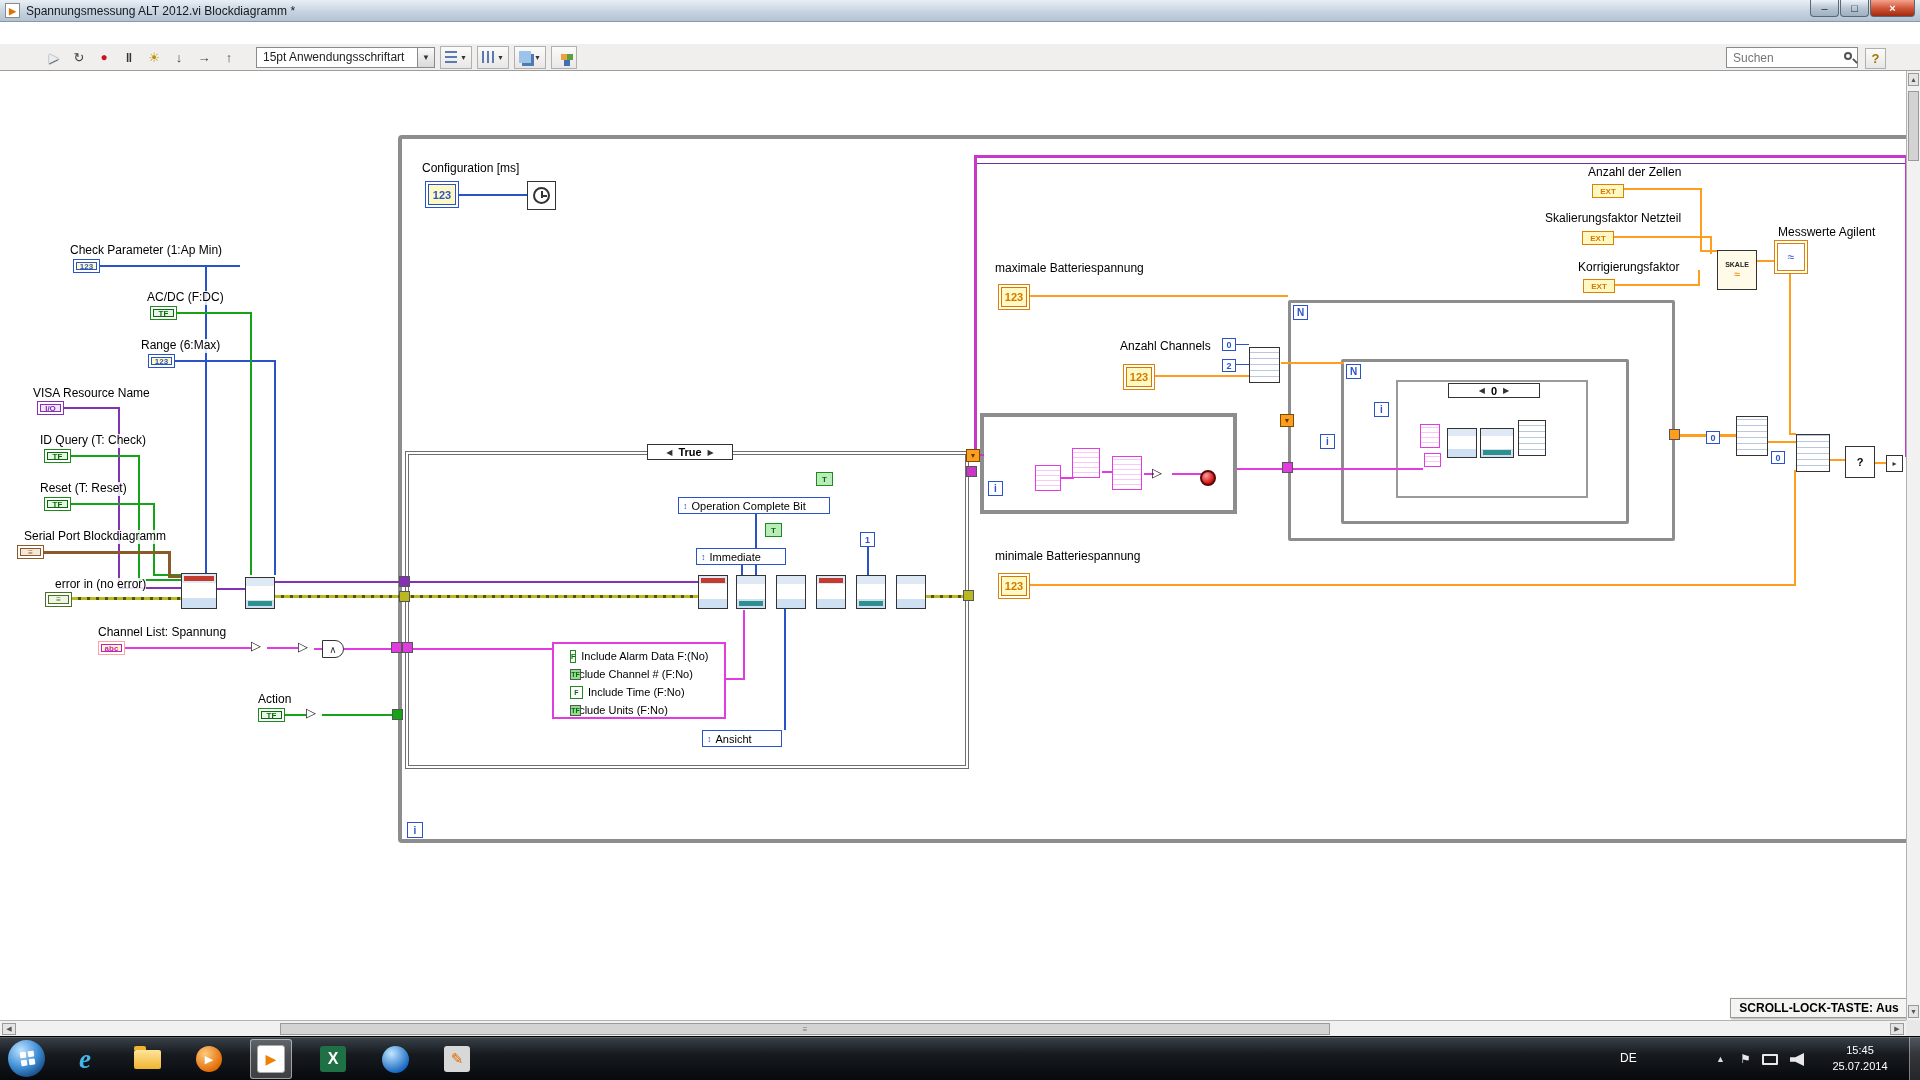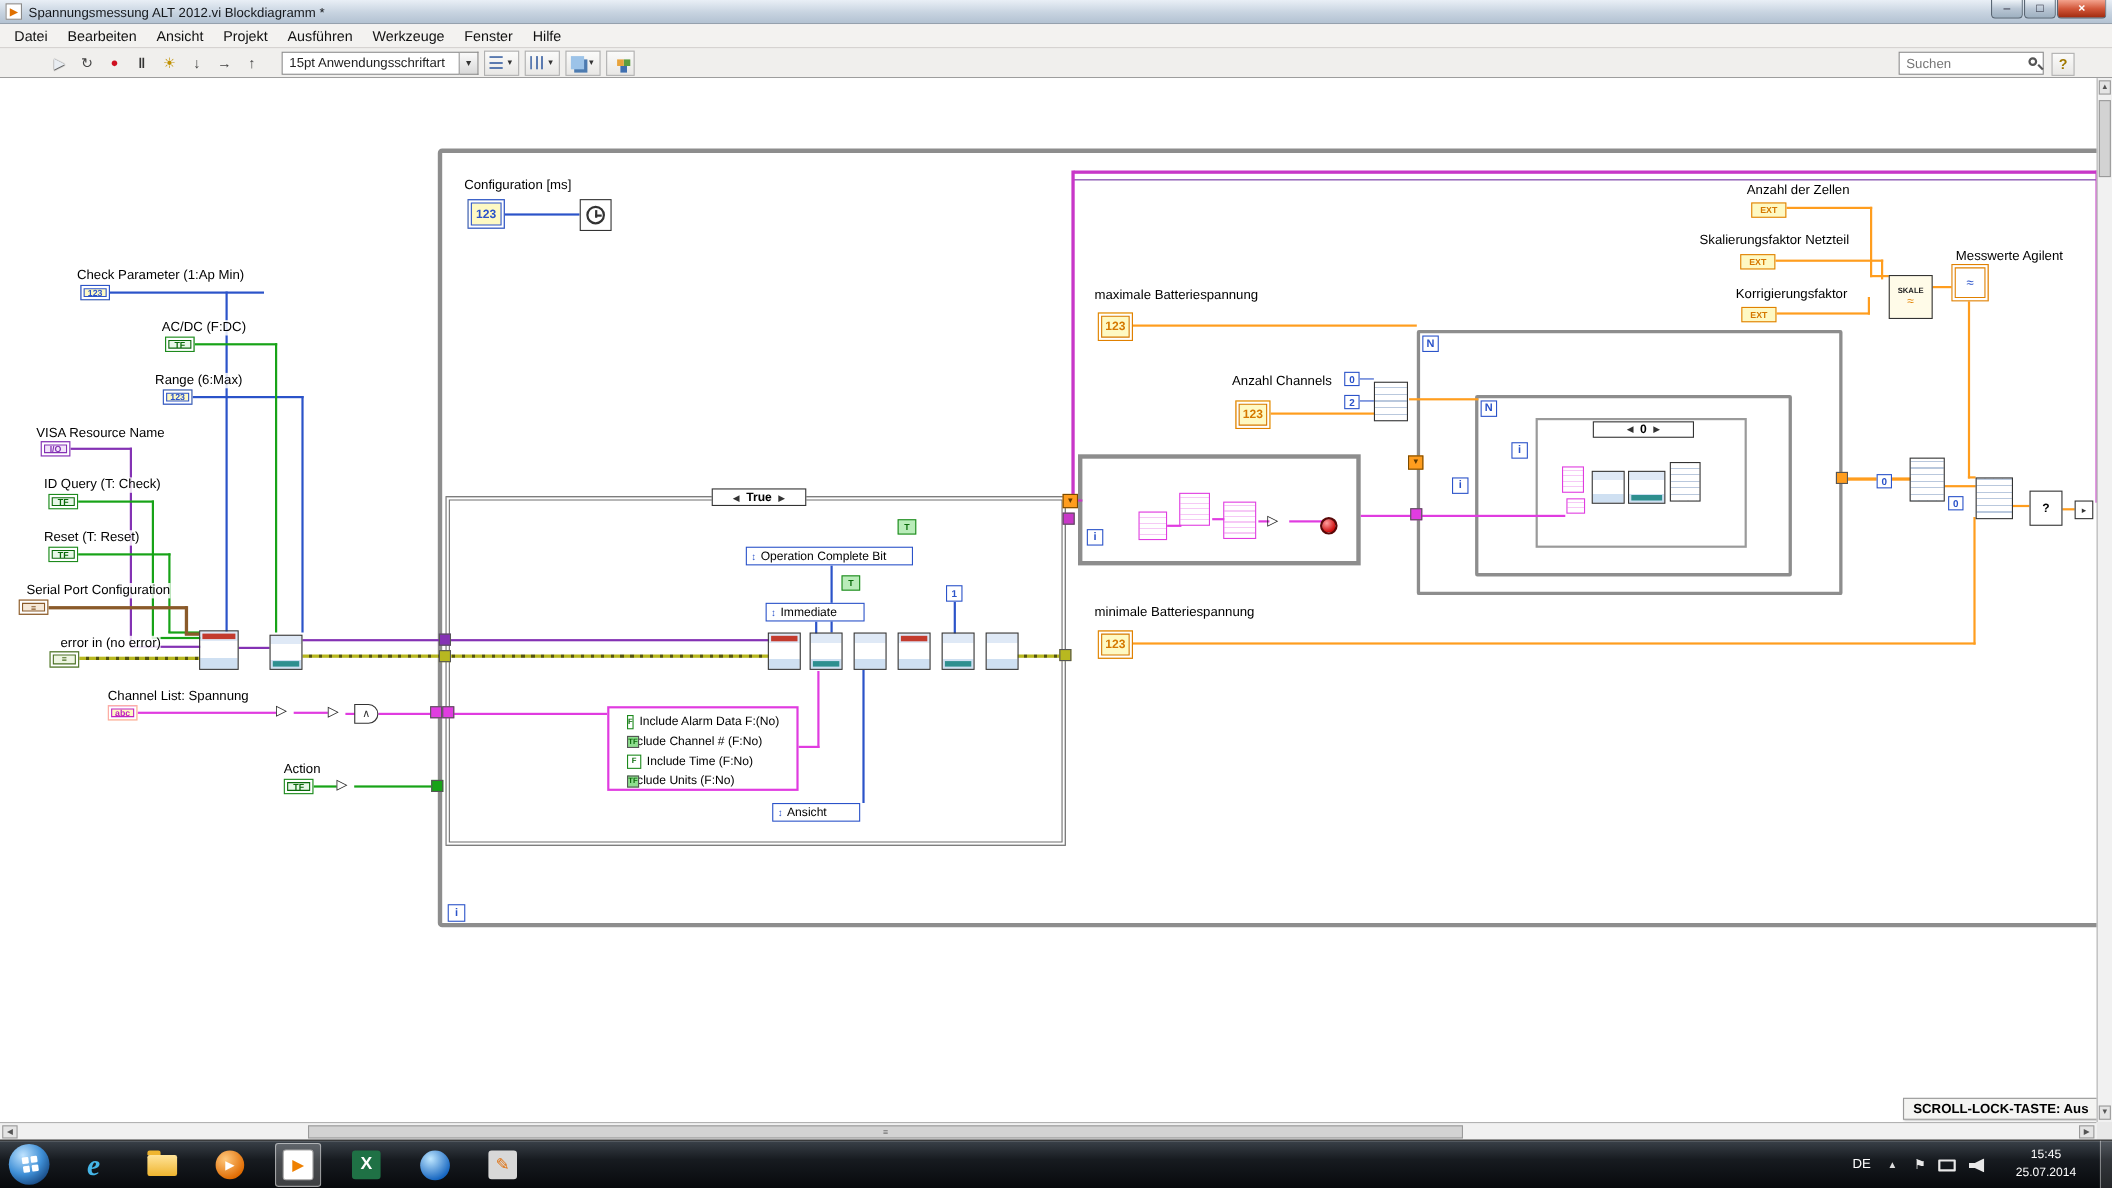--- a/index.html
+++ b/index.html
@@ -107,21 +107,21 @@
 .tbi{position:absolute;top:2px;width:42px;height:40px;display:flex;align-items:center;justify-content:center;border-radius:3px}
 .tbi.active{background:rgba(255,255,255,.22);box-shadow:inset 0 0 0 1px rgba(255,255,255,.5)}
 .icoIE{font:bold italic 27px "Liberation Serif",serif;color:#45b6e8}
 .icoFolder{width:27px;height:19px;background:linear-gradient(#ffe49a,#efb52f);border-radius:2px;position:relative}
 .icoFolder::before{content:"";position:absolute;left:0;top:-4px;width:12px;height:4px;background:#efb52f;border-radius:2px 2px 0 0}
 .icoMedia{width:26px;height:26px;border-radius:50%;background:radial-gradient(circle at 35% 30%,#ffc97e,#e06a00 75%);display:flex;align-items:center;justify-content:center;color:#fff;font-size:11px}
 .icoLV{width:28px;height:28px;background:#fff;border:1px solid #aaa;border-radius:3px;display:flex;align-items:center;justify-content:center;color:#ef8000;font-size:14px}
 .icoXL{width:26px;height:26px;background:#1f7145;border-radius:3px;display:flex;align-items:center;justify-content:center;color:#fff;font:bold 16px "Liberation Sans",sans-serif}
 .icoSphere{width:27px;height:27px;border-radius:50%;background:radial-gradient(circle at 35% 28%,#bfe7ff,#1565c0 75%)}
 .icoTool{width:26px;height:26px;background:#d8d8d8;border-radius:3px;display:flex;align-items:center;justify-content:center;color:#e06a00;font-size:15px}
-.lang{position:absolute;left:1684px;top:14px;font-size:12px;color:#fff}
+.lang{position:absolute;left:1620px;top:14px;font-size:12px;color:#fff}
 .trayup{position:absolute;left:1716px;top:17px;font-size:9px;color:#ddd}
 .trico{position:absolute;top:15px;color:#e8e8e8;font-size:12px}
 .monitor{position:absolute;left:1762px;top:17px;width:16px;height:11px;border:2px solid #e8e8e8;border-radius:1px}
 .speaker{position:absolute;left:1790px;top:16px;width:14px;height:13px;background:#e8e8e8;clip-path:polygon(0 32%,38% 32%,100% 0,100% 100%,38% 68%,0 68%)}
 .clock{position:absolute;left:1822px;top:6px;width:76px;text-align:center;font-size:11px;color:#fff;line-height:1.45}
 .showdesk{position:absolute;right:0;top:0;width:11px;height:44px;background:rgba(255,255,255,.12);border-left:1px solid rgba(255,255,255,.4)}
 </style>
 </head>
 <body>
 
@@ -132,30 +132,20 @@
         <b>▶</b>
       </span>
     <span>Spannungsmessung ALT 2012.vi Blockdiagramm *</span>
     <span class="winbtns">
       <span class="wb">–</span>
       <span class="wb">□</span>
       <span class="wb close">×</span>
     </span>
   </div>
 
-  <div class="menubar">
-    <span class="mi">Datei</span>
-    <span class="mi">Bearbeiten</span>
-    <span class="mi">Ansicht</span>
-    <span class="mi">Projekt</span>
-    <span class="mi">Ausführen</span>
-    <span class="mi">Werkzeuge</span>
-    <span class="mi">Fenster</span>
-    <span class="mi">Hilfe</span>
-  </div>
 
   <div class="toolbar">
     <span class="tb run">▶</span>
     <span class="tb">↻</span>
     <span class="tb abort">●</span>
     <span class="tb pause">‖</span>
     <span class="tb bulb">☀</span>
     <span class="tb">↓</span>
     <span class="tb">→</span>
     <span class="tb">↑</span>
@@ -278,21 +268,21 @@
   <div class="dl" style="left:147px;top:291px">AC/DC (F:DC)</div>
   <div class="term tGreen dbl" style="left:150px;top:306px;width:27px;height:14px">TF</div>
   <div class="dl" style="left:141px;top:339px">Range (6:Max)</div>
   <div class="term tBlue dbl" style="left:148px;top:354px;width:27px;height:14px">123</div>
   <div class="dl" style="left:33px;top:387px">VISA Resource Name</div>
   <div class="term tViolet dbl" style="left:37px;top:401px;width:27px;height:14px">I/O</div>
   <div class="dl" style="left:40px;top:434px">ID Query (T: Check)</div>
   <div class="term tGreen dbl" style="left:44px;top:449px;width:27px;height:14px">TF</div>
   <div class="dl" style="left:40px;top:482px">Reset (T: Reset)</div>
   <div class="term tGreen dbl" style="left:44px;top:497px;width:27px;height:14px">TF</div>
-  <div class="dl" style="left:24px;top:530px">Serial Port Configuration</div>
+  <div class="dl" style="left:24px;top:530px">Serial Port Blockdiagramm</div>
   <div class="term tBrown dbl" style="left:17px;top:545px;width:27px;height:14px">≡</div>
   <div class="dl" style="left:55px;top:578px">error in (no error)</div>
   <div class="term tDGreen dbl" style="left:45px;top:592px;width:27px;height:15px">≡</div>
   <div class="dl" style="left:98px;top:626px">Channel List: Spannung</div>
   <div class="term tPink dbl" style="left:98px;top:641px;width:27px;height:14px">abc</div>
   <div class="dl" style="left:258px;top:693px">Action</div>
   <div class="term tGreen dbl" style="left:258px;top:708px;width:27px;height:14px">TF</div>
 
   <div class="subvi red" style="left:181px;top:573px;width:36px;height:36px"></div>
   <div class="subvi teal" style="left:245px;top:577px;width:30px;height:32px"></div>

